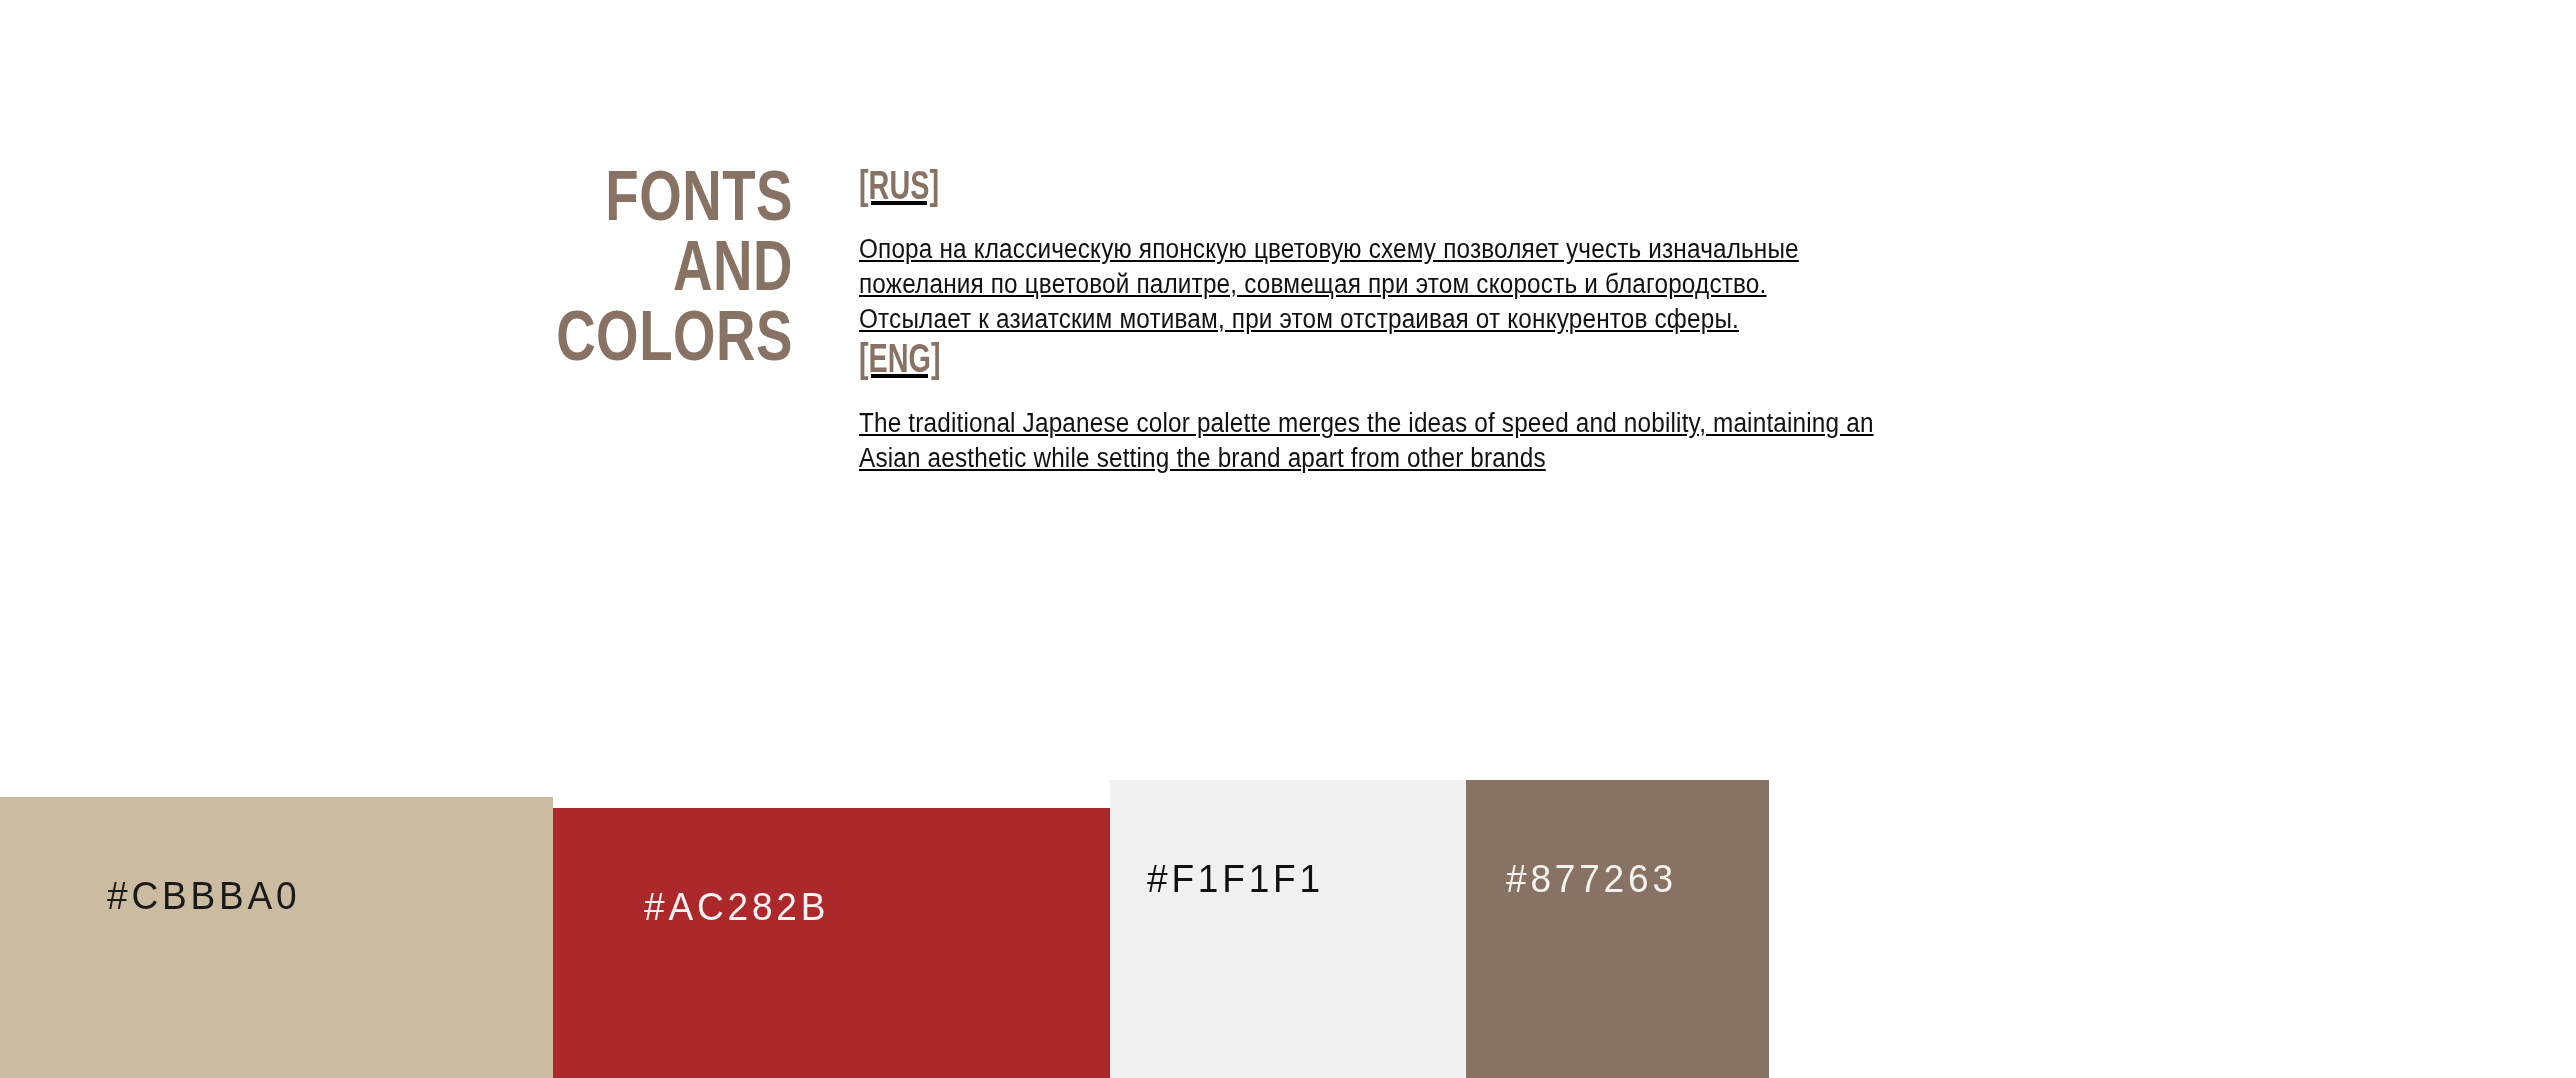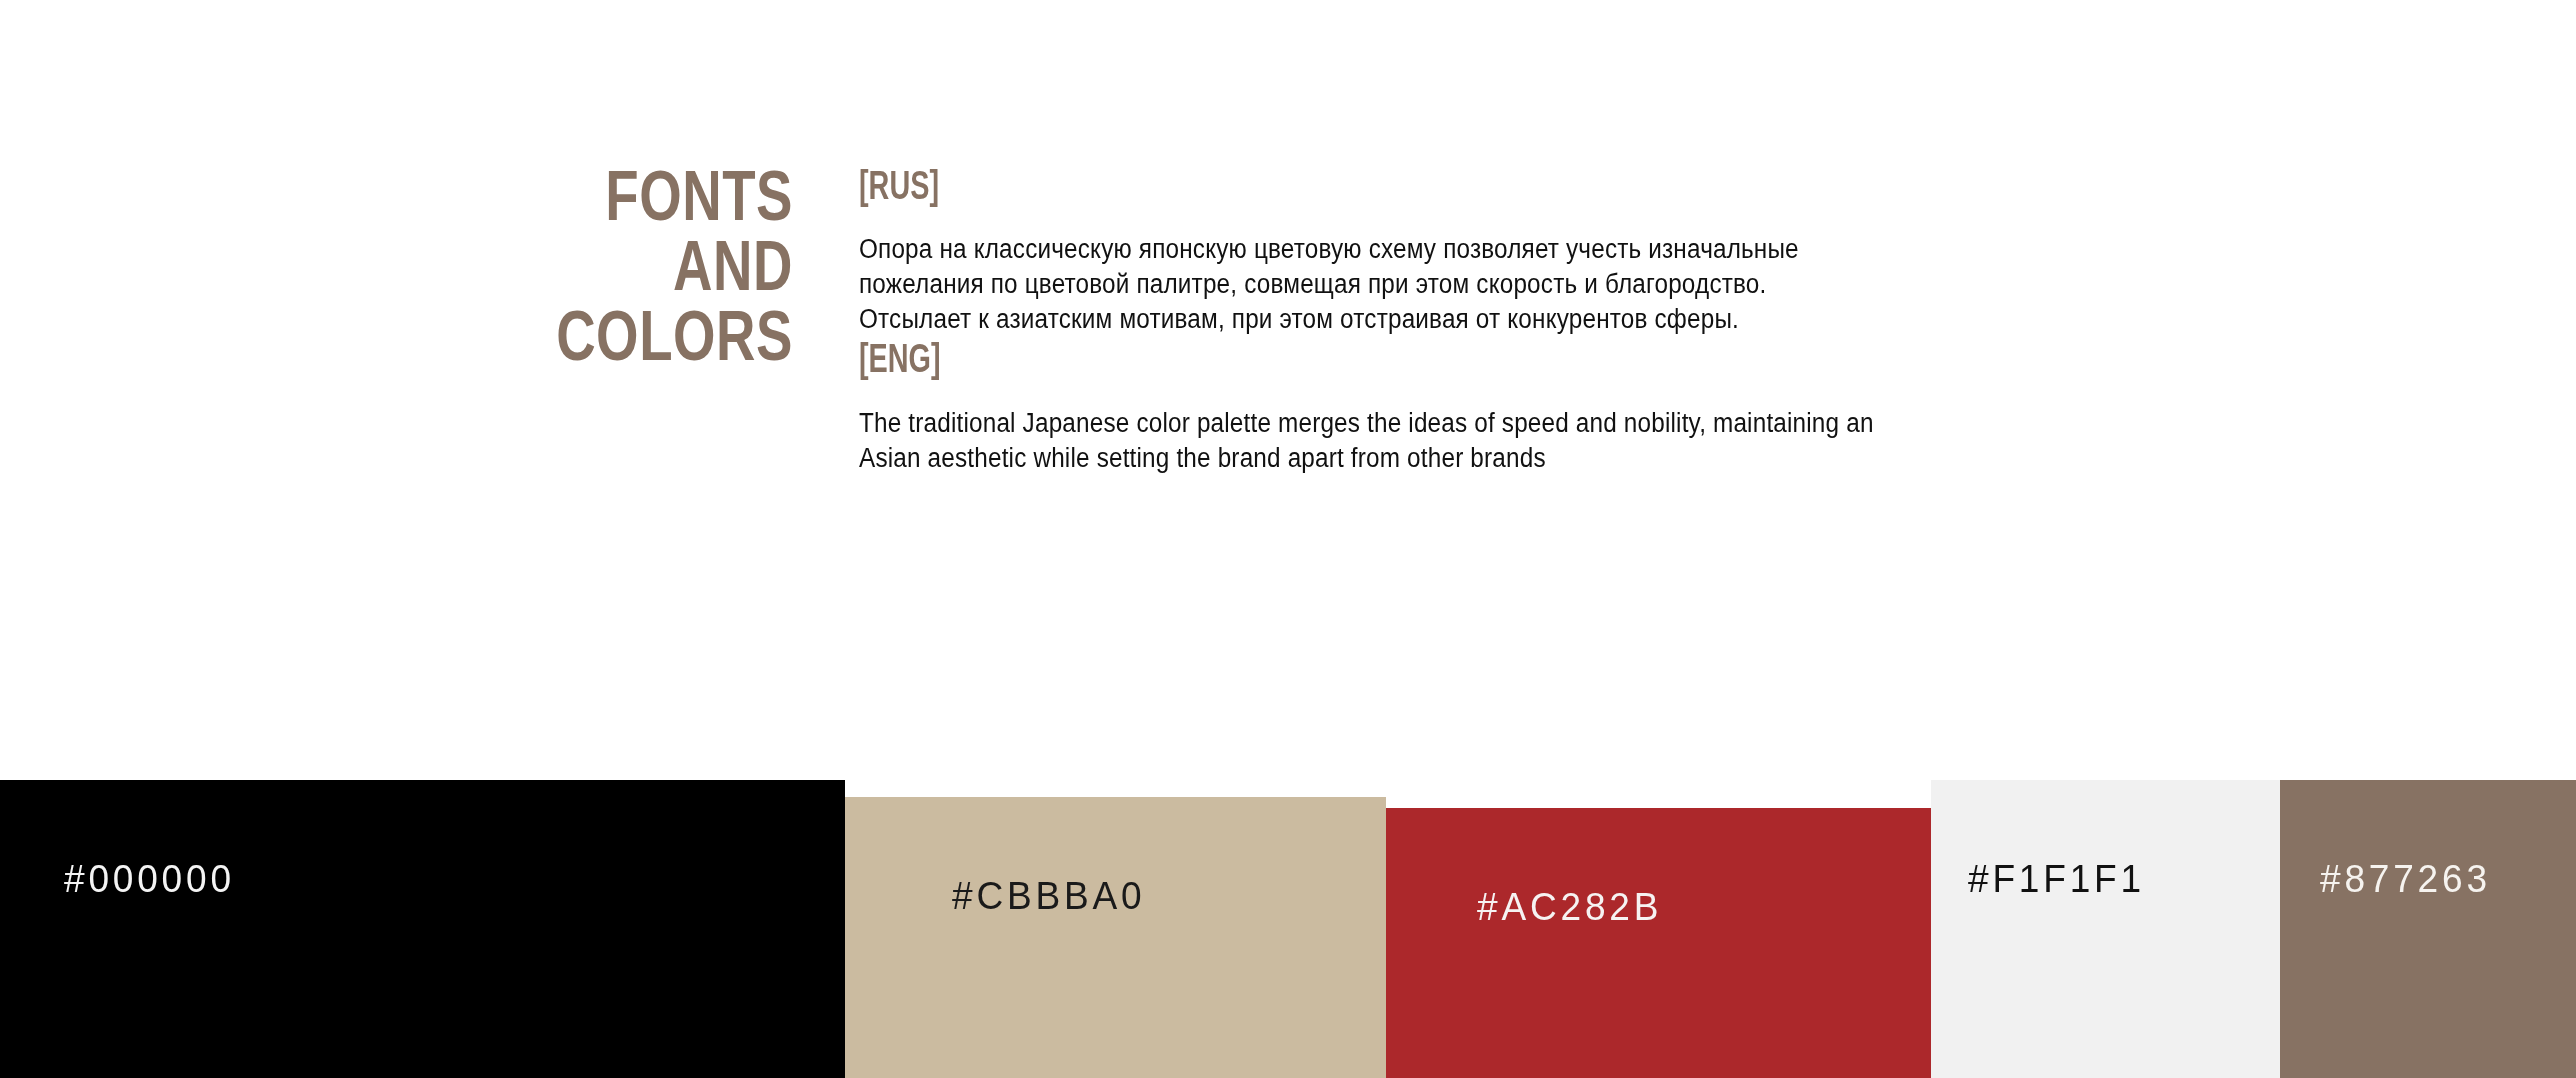--- a/index.html
+++ b/index.html
@@ -44,20 +44,21 @@
     display: block;
     white-space: nowrap;
   }
 
   
   #text-column {
     position: absolute;
     left: 859px;
     top: 156px;
     width: 1033px;
+    text-decoration: underline;
   }
 
   .lang-label {
     color: #877263;
     font-family: "Liberation Sans Narrow", "Liberation Sans", sans-serif;
     font-weight: bold;
     font-size: 40px;
     line-height: 42px;
     letter-spacing: 0px;
     transform: scaleX(0.72);
@@ -140,23 +141,20 @@
     <div id="eng-block">
       <div class="lang-label">[ENG]</div>
       <div class="body-paragraph" id="eng-paragraph">The traditional Japanese color palette merges the ideas of speed and nobility, maintaining an Asian aesthetic while setting the brand apart from other brands</div>
     </div>
 
   </div>
 </div>
 
 <div id="palette-band">
 
-  <div class="swatch sw-black">
-    <span class="swatch-label">#000000</span>
-  </div>
 
   <div class="swatch sw-beige">
     <span class="swatch-label">#CBBBA0</span>
   </div>
 
   <div class="swatch sw-red">
     <span class="swatch-label">#AC282B</span>
   </div>
 
   <div class="swatch sw-white">

